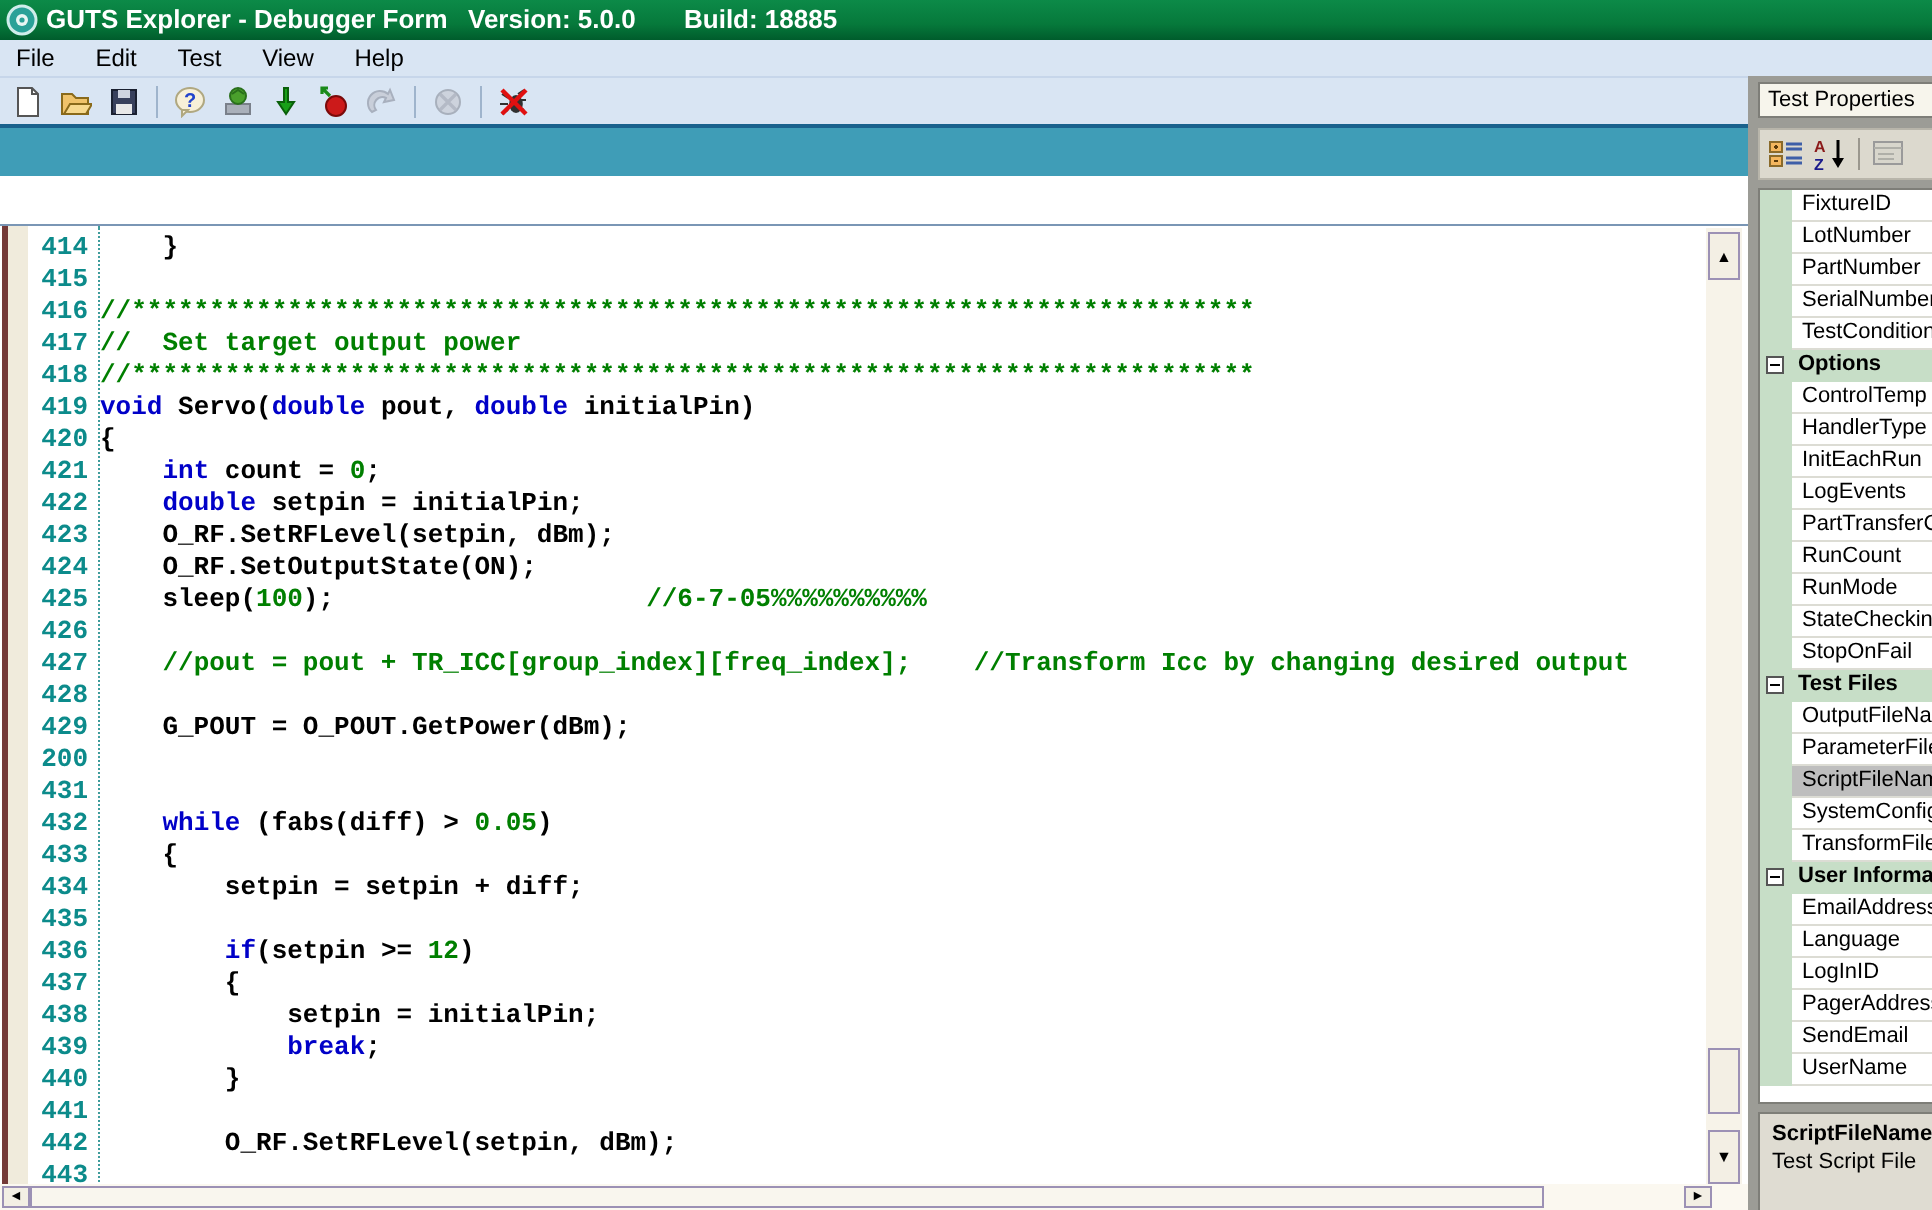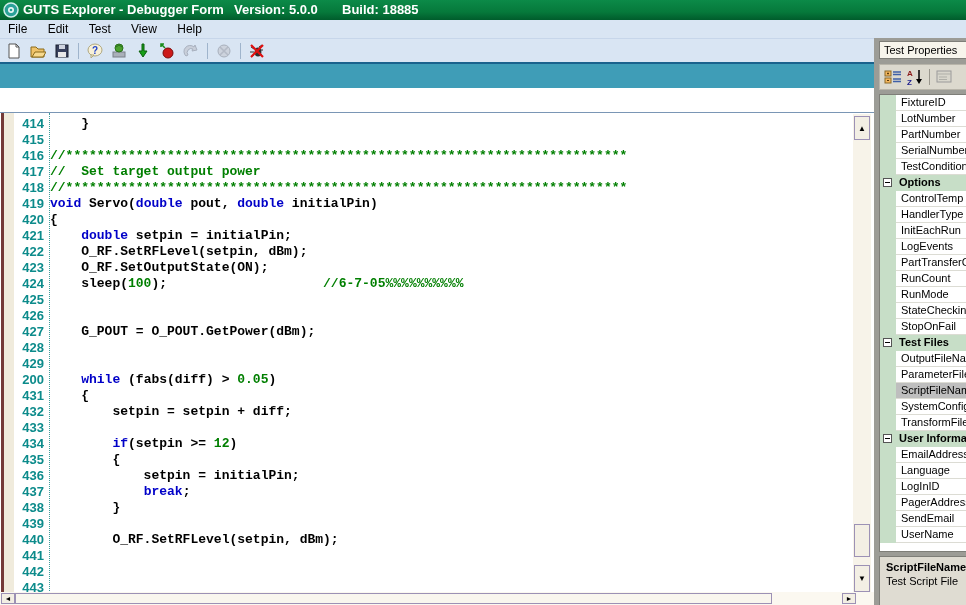--- a/index.html
+++ b/index.html
@@ -35,21 +35,21 @@
   .tabsep{position:absolute;left:247px;top:2px;width:1px;height:20px;background:#55606e;}
   .tabclose{position:absolute;left:858px;top:3px;font-size:14px;font-weight:bold;color:#111;cursor:default;}
 
   
   .editor{position:absolute;left:0;top:112px;width:874px;height:480px;background:#fff;
           border-top:1px solid #7a96b5;box-sizing:border-box;overflow:hidden;}
   .maroon{position:absolute;left:1px;top:0;width:3px;height:480px;background:#743A38;}
   .creammargin{position:absolute;left:4px;top:0;width:10px;height:480px;background:#F0EBDC;}
   .gutter{position:absolute;left:14px;top:3px;width:34px;}
   .gl{height:16px;line-height:16px;text-align:right;padding-right:4px;color:#0C8B8B;
-      font-family:Liberation Sans, sans-serif;font-size:13px;font-weight:bold;
+      font-family:Liberation Mono, monospace;font-size:13px;font-weight:bold;
       border-bottom:1px dotted #9ECUCB;box-sizing:border-box;}
   .gutline{position:absolute;left:49px;top:0;width:0;height:480px;border-left:1px dotted #3E9C9C;}
   .code{position:absolute;left:50px;top:3px;width:800px;overflow:hidden;}
   .cl{height:16px;line-height:16px;white-space:pre;
       font-family:"Liberation Mono","DejaVu Sans Mono",monospace;font-size:13px;font-weight:bold;}
   .t-k{color:#0000C8;}
   .t-c{color:#007F00;}
   .t-n{color:#007F00;}
   .t-p{color:#000;}
 
@@ -230,25 +230,27 @@
       </div>
     <div class="gutline"></div>
     <div class="code">
         <div class="cl"><span class="t-p">    }</span></div>
         <div class="cl"></div>
         <div class="cl"><span class="t-c">//************************************************************************</span></div>
         <div class="cl"><span class="t-c">//  Set target output power</span></div>
         <div class="cl"><span class="t-c">//************************************************************************</span></div>
         <div class="cl"><span class="t-k">void</span><span class="t-p"> Servo(</span><span class="t-k">double</span><span class="t-p"> pout, </span><span class="t-k">double</span><span class="t-p"> initialPin)</span></div>
         <div class="cl"><span class="t-p">{</span></div>
+        <div class="cl"><span class="t-p">    </span><span class="t-k">int</span><span class="t-p"> count = </span><span class="t-n">0</span><span class="t-p">;</span></div>
         <div class="cl"><span class="t-p">    </span><span class="t-k">double</span><span class="t-p"> setpin = initialPin;</span></div>
         <div class="cl"><span class="t-p">    O_RF.SetRFLevel(setpin, dBm);</span></div>
         <div class="cl"><span class="t-p">    O_RF.SetOutputState(ON);</span></div>
         <div class="cl"><span class="t-p">    sleep(</span><span class="t-n">100</span><span class="t-p">);                    </span><span class="t-c">//6-7-05%%%%%%%%%%</span></div>
         <div class="cl"></div>
+        <div class="cl"><span class="t-p">    </span><span class="t-c">//pout = pout + TR_ICC[group_index][freq_index];    //Transform Icc by changing desired output</span></div>
         <div class="cl"></div>
         <div class="cl"><span class="t-p">    G_POUT = O_POUT.GetPower(dBm);</span></div>
         <div class="cl"></div>
         <div class="cl"></div>
         <div class="cl"><span class="t-p">    </span><span class="t-k">while</span><span class="t-p"> (fabs(diff) &gt; </span><span class="t-n">0.05</span><span class="t-p">)</span></div>
         <div class="cl"><span class="t-p">    {</span></div>
         <div class="cl"><span class="t-p">        setpin = setpin + diff;</span></div>
         <div class="cl"></div>
         <div class="cl"><span class="t-p">        </span><span class="t-k">if</span><span class="t-p">(setpin &gt;= </span><span class="t-n">12</span><span class="t-p">)</span></div>
         <div class="cl"><span class="t-p">        {</span></div>

